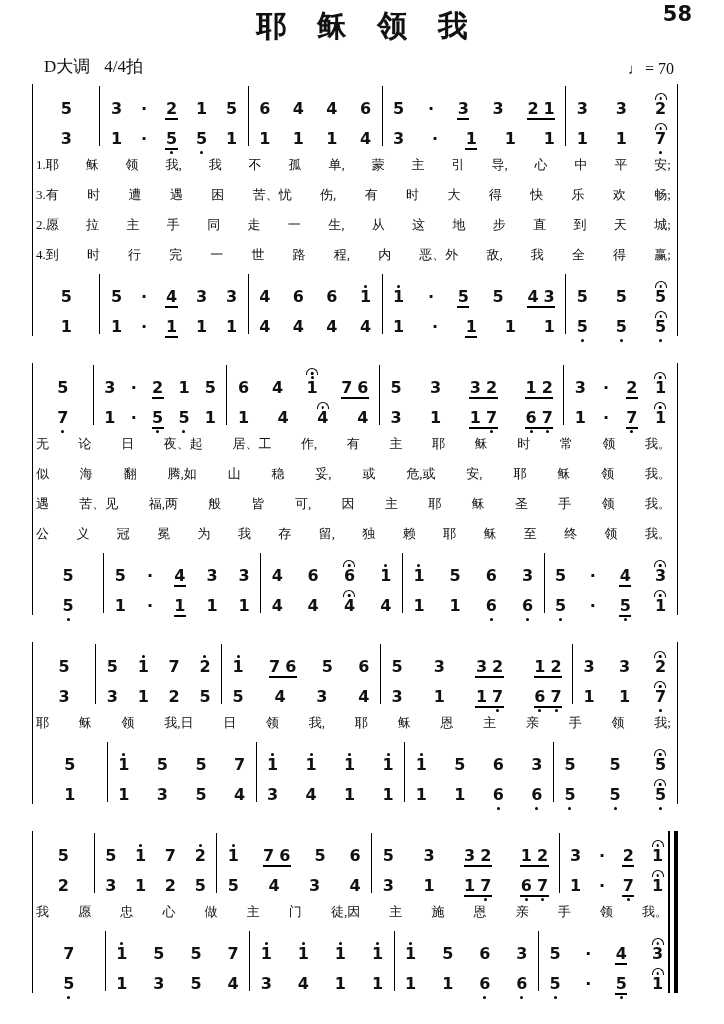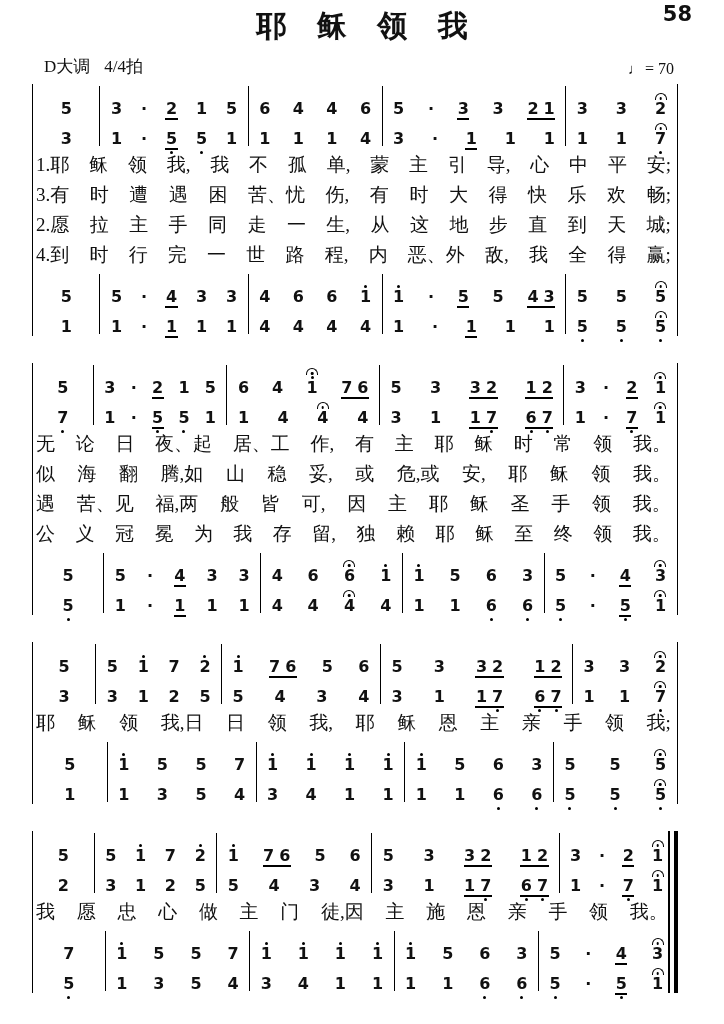--- a/index.html
+++ b/index.html
@@ -31,21 +31,21 @@
   .zB{height:8px;display:flex;flex-direction:column;align-items:center;justify-content:flex-start;padding-top:2.5px;}
   .od{width:3px;height:3px;border-radius:50%;background:#000;}
   .ferm{position:relative;width:12px;height:7px;}
   .ferm::before{content:"";position:absolute;left:0;right:0;top:0;bottom:0;border:1.4px solid #000;border-bottom:none;border-radius:12px 12px 0 0;}
   .ferm::after{content:"";position:absolute;left:50%;bottom:0;transform:translateX(-50%);width:2.6px;height:2.6px;border-radius:50%;background:#000;}
   .grp{display:inline-flex;position:relative;}
   .grp.ul::after{content:"";position:absolute;left:2px;right:2px;top:32px;height:1.7px;background:#000;}
   
   .lyrics{padding:2px 0;}
   .lyr{display:flex;justify-content:space-between;align-items:center;height:30px;padding:0 6px 0 3px;
-       font-size:19px;white-space:nowrap;}
+       font-size:13px;white-space:nowrap;}
 </style>
 </head>
 <body>
 
 <div class="page">
   <div class="title-row">
     <span class="title">耶 稣 领 我</span>
     <span class="num">58</span>
   </div>
   <div class="meta">

